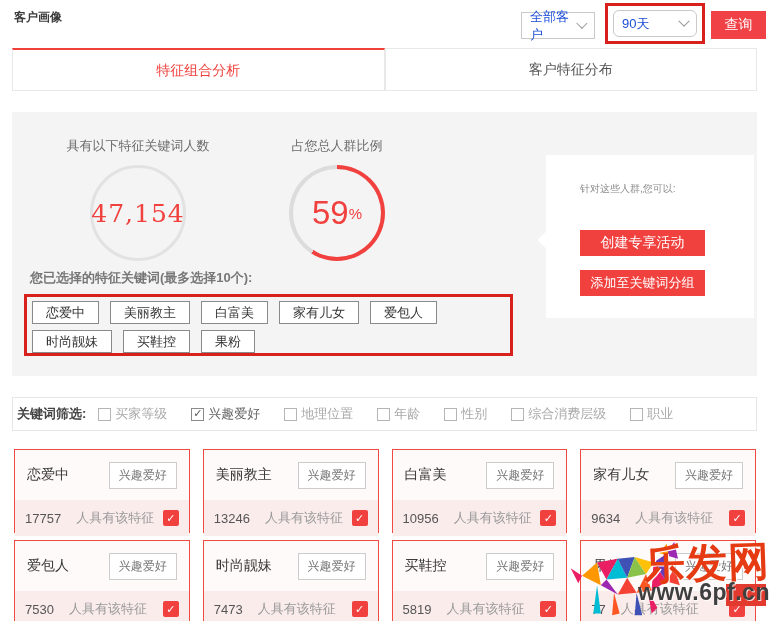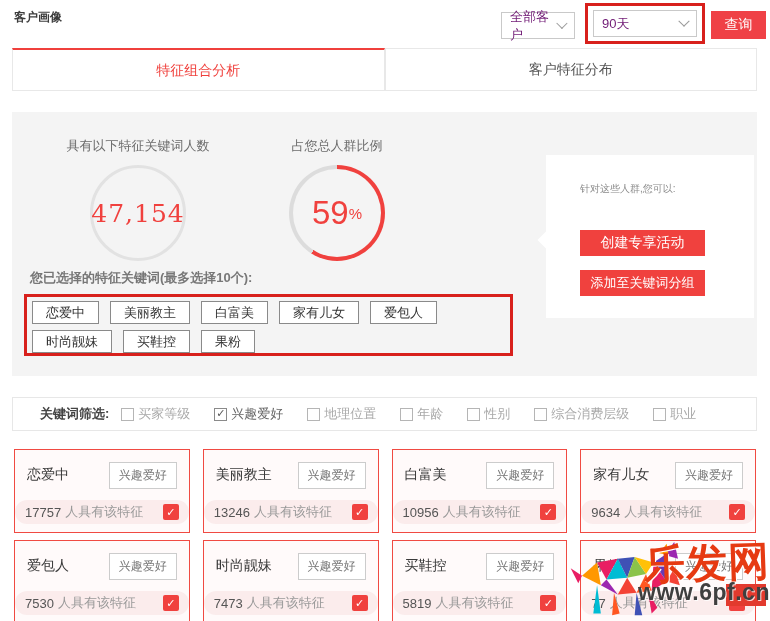--- a/index.html
+++ b/index.html
@@ -5,26 +5,26 @@
   * { margin:0; padding:0; box-sizing:border-box; }
   html,body { width:770px; height:621px; }
   body {
     position:relative; overflow:hidden; background:#fff;
     font-family:"Liberation Sans","DejaVu Sans",sans-serif; color:#333;
   }
   
   .page-title { position:absolute; left:14px; top:9px; font-size:12px; font-weight:bold; color:#3c3c3c; }
   .hdr-controls { position:absolute; right:4px; top:3px; display:flex; align-items:center; }
   .hdr-select { height:27px; background:#fff; border:1px solid #c9c9c9; display:flex; align-items:center;
-    justify-content:space-between; padding:0 8px; font-size:13px; color:#701a75; cursor:pointer; }
+    justify-content:space-between; padding:0 8px; font-size:13px; color:#1d4ed8; cursor:pointer; }
   .sel-scope { width:74px; margin-top:4px; }
   .chev { width:8px; height:8px; border-right:1px solid #9a9a9a; border-bottom:1px solid #9a9a9a;
     transform:rotate(45deg) translate(-2px,-2px); display:inline-block; }
   .annotation-frame { border:3px solid #d8201c; padding:4px 5px; margin:0 6px 0 10px; background:#fff; }
-  .sel-period { width:104px; }
+  .sel-period { width:84px;border-radius:6px; }
   .query-btn { width:55px; height:28px; background:#ef4146; color:#fff; border:none; font-size:14px;
     margin-top:3px; cursor:pointer; font-family:inherit; }
   
   .tabs { position:absolute; left:12px; top:48px; width:745px; height:43px; display:flex; }
   .tab { flex:1; text-align:center; line-height:40px; font-size:14px; background:#fff; cursor:pointer;
     border:1px solid #e8e8e8; color:#555; }
   .tab.active { border-top:2px solid #f0403c; color:#f0403c; }
   
   .panel { position:absolute; left:12px; top:112px; width:745px; height:264px; background:#f4f4f4; }
   .stat-label { position:absolute; top:25px; width:200px; text-align:center; font-size:13px; color:#6b6b6b; }
@@ -44,38 +44,38 @@
     font-size:13px; color:#333; cursor:pointer; }
   
   .action-card { position:absolute; left:534px; top:43px; width:208px; height:163px; background:#fff; }
   .action-notch { position:absolute; left:-6px; top:79px; width:12px; height:12px; background:#fff; transform:rotate(45deg); }
   .action-prompt { position:absolute; left:34px; top:26px; width:150px; font-size:10px; color:#8a8a8a; line-height:1.65; }
   .action-btn { position:absolute; left:34px; width:125px; height:26px; background:#f0413e; color:#fff;
     border:none; font-size:14px; cursor:pointer; font-family:inherit; }
   .btn-create { top:75px; } .btn-addgroup { top:115px; font-size:13px; }
   
   .filter-bar { position:absolute; left:12px; top:397px; width:745px; height:34px; border:1px solid #e7e7e7;
-    display:flex; align-items:center; padding:0 27px; font-size:13px; }
+    display:flex; align-items:center; padding:0 4px; font-size:13px; }
   .filter-label { color:#444; font-weight:bold; margin-right:12px; }
   .filter-opt { display:flex; align-items:center; margin-right:24px; color:#a9a9a9; cursor:pointer; }
   .filter-box { width:13px; height:13px; border:1px solid #b5b5b5; background:#fff; margin-right:4px; position:relative; }
   .filter-opt.checked { color:#666; }
   .filter-opt.checked .filter-box { border-color:#8a8a8a; }
   .filter-opt.checked .filter-box::after { content:"✓"; position:absolute; left:1px; top:-2px; font-size:11px; color:#555; }
   
   .cards-grid { position:absolute; left:14px; top:449px; width:742px; display:grid;
     grid-template-columns:repeat(4,1fr); gap:7px 13px; }
   .fcard { border:1px solid #f04a42; height:84px; background:#fffafa; }
   .fcard-top { height:50px; display:flex; align-items:center; padding:0 12px; }
   .fcard-title { font-size:14px; color:#3a3a3a; }
   .fcard-tag { margin-left:auto; border:1px solid #ccc; background:#fff; color:#787878; font-size:12px;
     padding:4px 9px; cursor:pointer; }
-  .fcard-bottom { height:24px; background:#fbecec; display:flex; align-items:center; padding:0 10px; font-size:13px;border-radius:13px; }
+  .fcard-bottom { height:36px; background:#fbecec; display:flex; align-items:center; padding:0 10px; font-size:13px; }
   .fcard-count { color:#555; }
-  .fcard-suffix { color:#999; margin-left:4px; }
+  .fcard-suffix { color:#999; margin-left:15px; }
   .fcard-check { margin-left:auto; width:16px; height:16px; background:#f0413e; border-radius:2px;
     color:#fff; font-size:11px; text-align:center; line-height:16px; cursor:pointer; }
   .fcard-check::after { content:"✓"; }
   
   .watermark { position:absolute; left:558px; top:534px; width:212px; height:87px; pointer-events:none; }
   .wm-bull { position:absolute; left:6px; top:6px; width:132px; height:80px; }
   .wm-name { position:absolute; left:86px; top:2px; font-size:41px; font-weight:bold; color:#e63a12;
     letter-spacing:1px; transform:rotate(-2deg); text-shadow:1px 1px 0 #fff; white-space:nowrap; }
   .wm-redpatch { position:absolute; left:168px; top:50px; width:40px; height:22px; background:#e23a2e; }
   .wm-url { position:absolute; left:80px; top:45px; font-size:23px; font-weight:bold; color:#3f3f3f;

